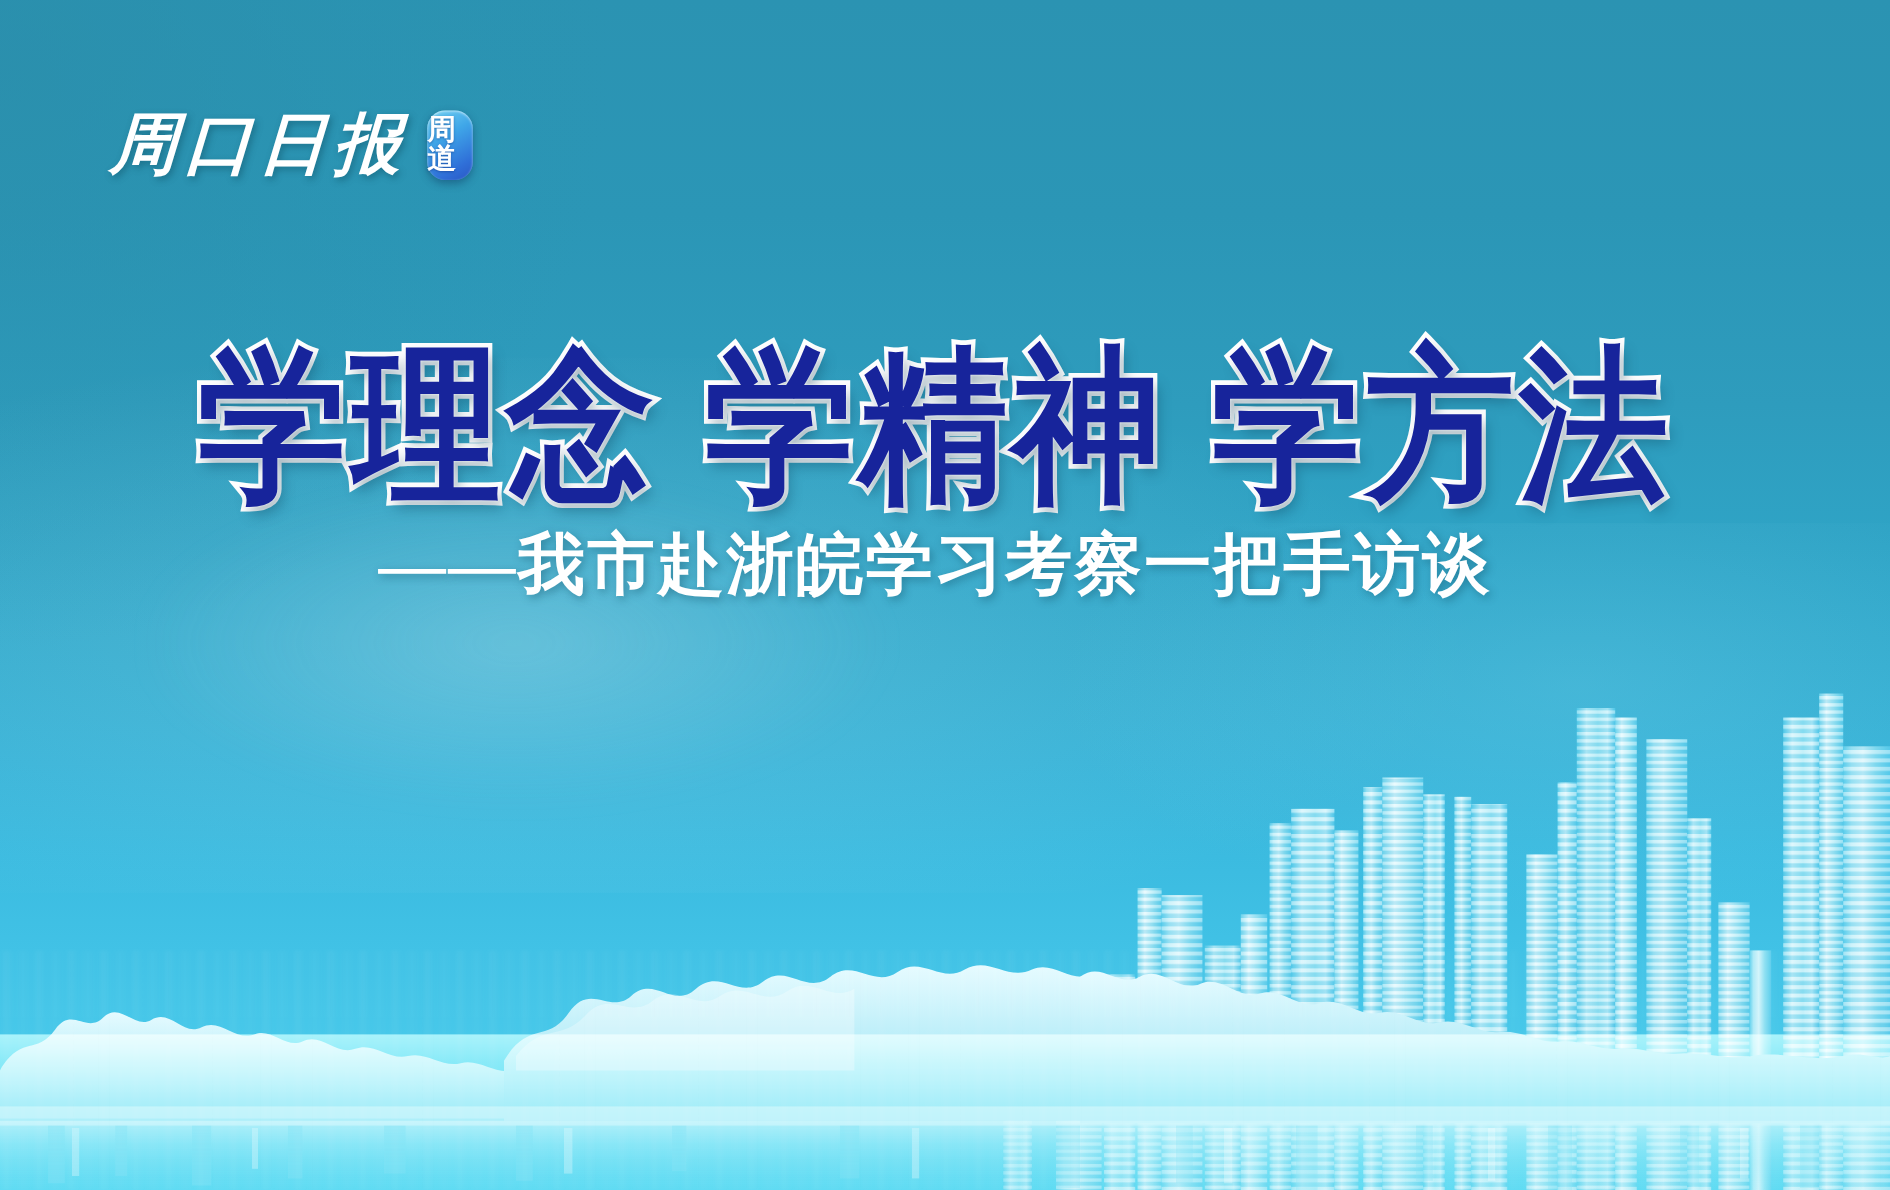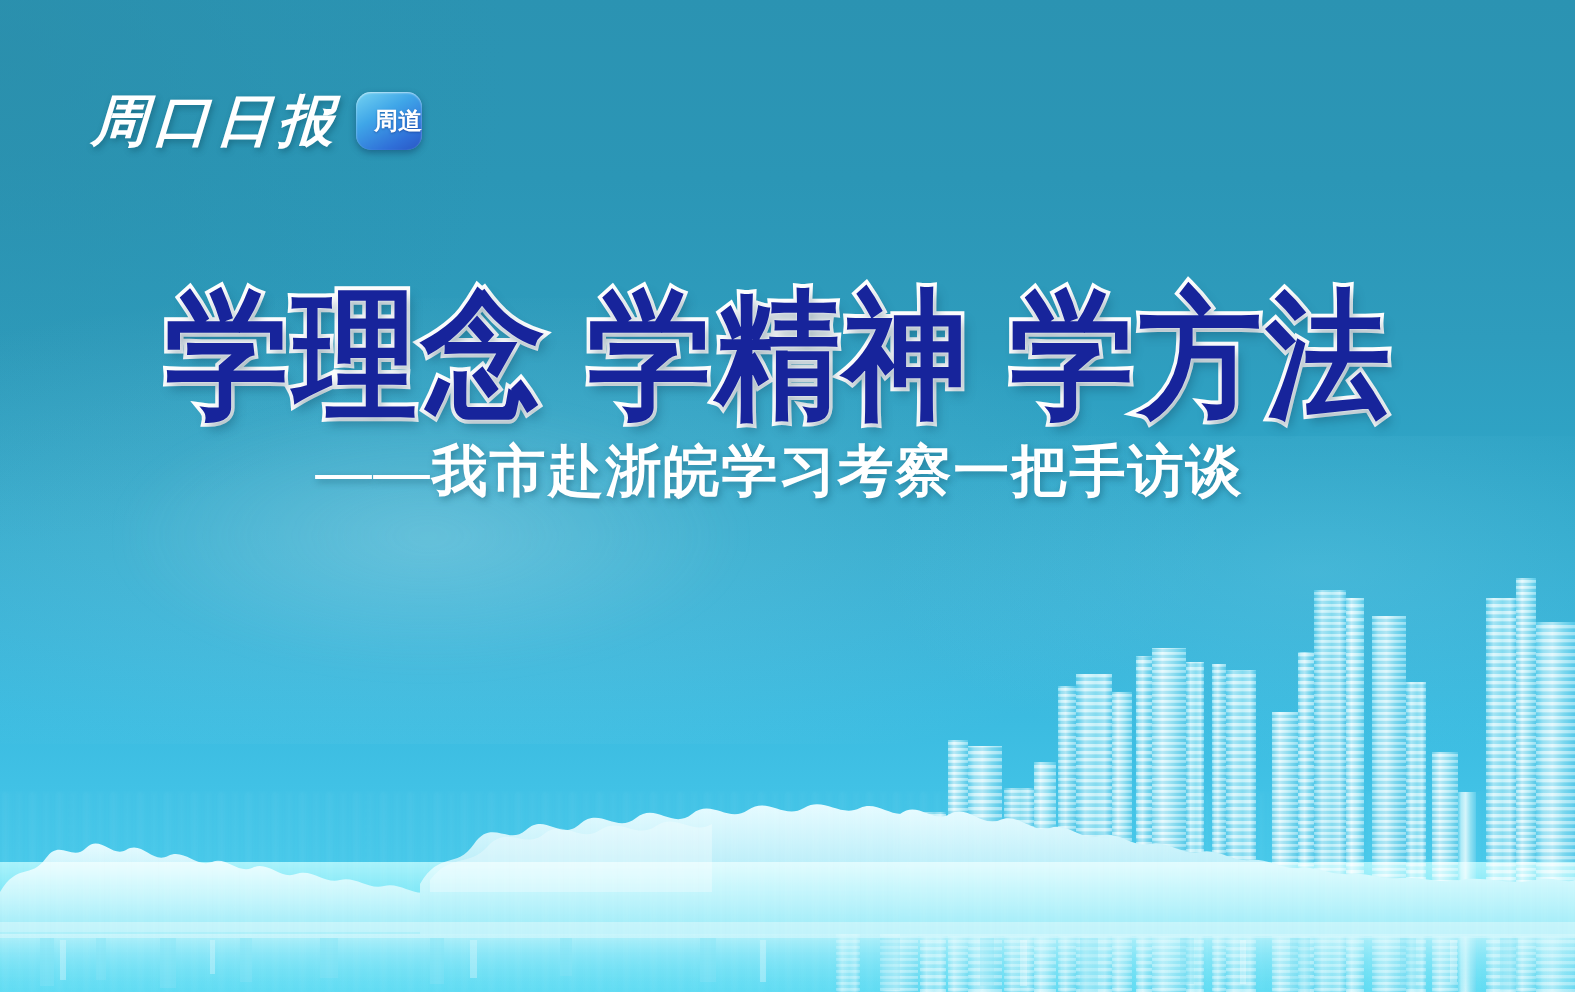--- a/index.html
+++ b/index.html
@@ -127,28 +127,28 @@
     font-size: 56px;
     line-height: 1;
     color: #ffffff;
     letter-spacing: 6px;
     text-shadow: 2px 3px 6px rgba(12,70,92,0.45);
     font-style: italic;
     transform: skewX(-3deg);
     white-space: nowrap;
   }
   .app-icon {
-    width: 66px;
+    width: 38px;
     height: 58px;
     border-radius: 15px;
     background: linear-gradient(150deg,#74d3f2 0%, #3fa6e8 38%, #2f6fd8 78%, #2a57c4 100%);
     box-shadow: 0 3px 7px rgba(10,50,90,0.45), inset 0 1px 2px rgba(255,255,255,0.6);
     display: flex;
     align-items: center;
-    justify-content: flex-end;
+    justify-content: flex-start;
     flex: 0 0 auto;
   }
   .app-icon-text {
     font-family: "Liberation Sans", sans-serif;
     font-weight: 700;
     font-size: 24px;
     color: #ffffff;
     letter-spacing: 0px;
     line-height: 1;
     text-shadow: 0 1px 2px rgba(20,60,140,0.6);

